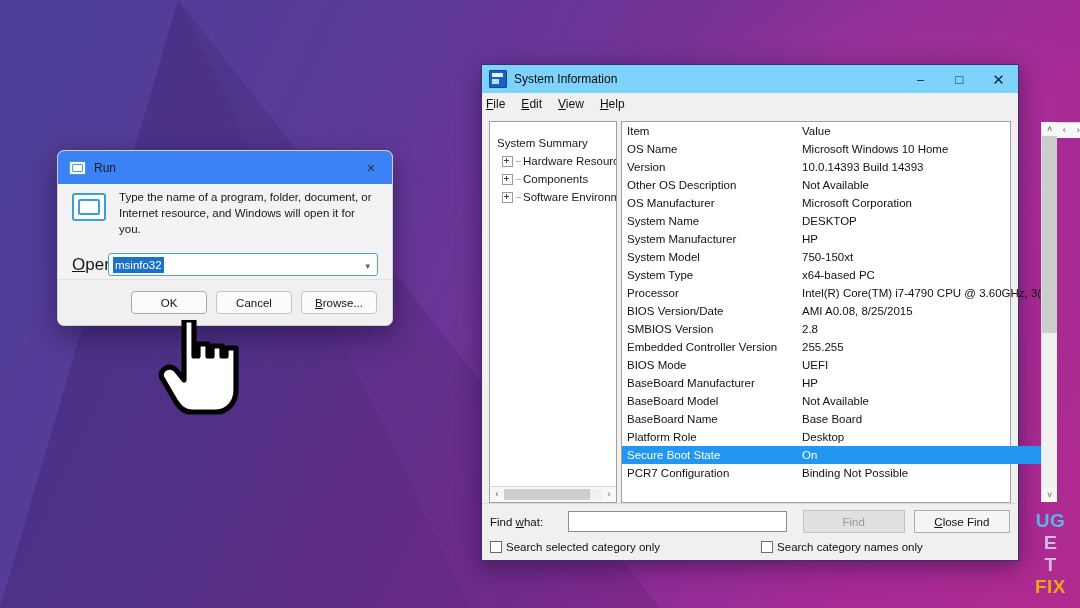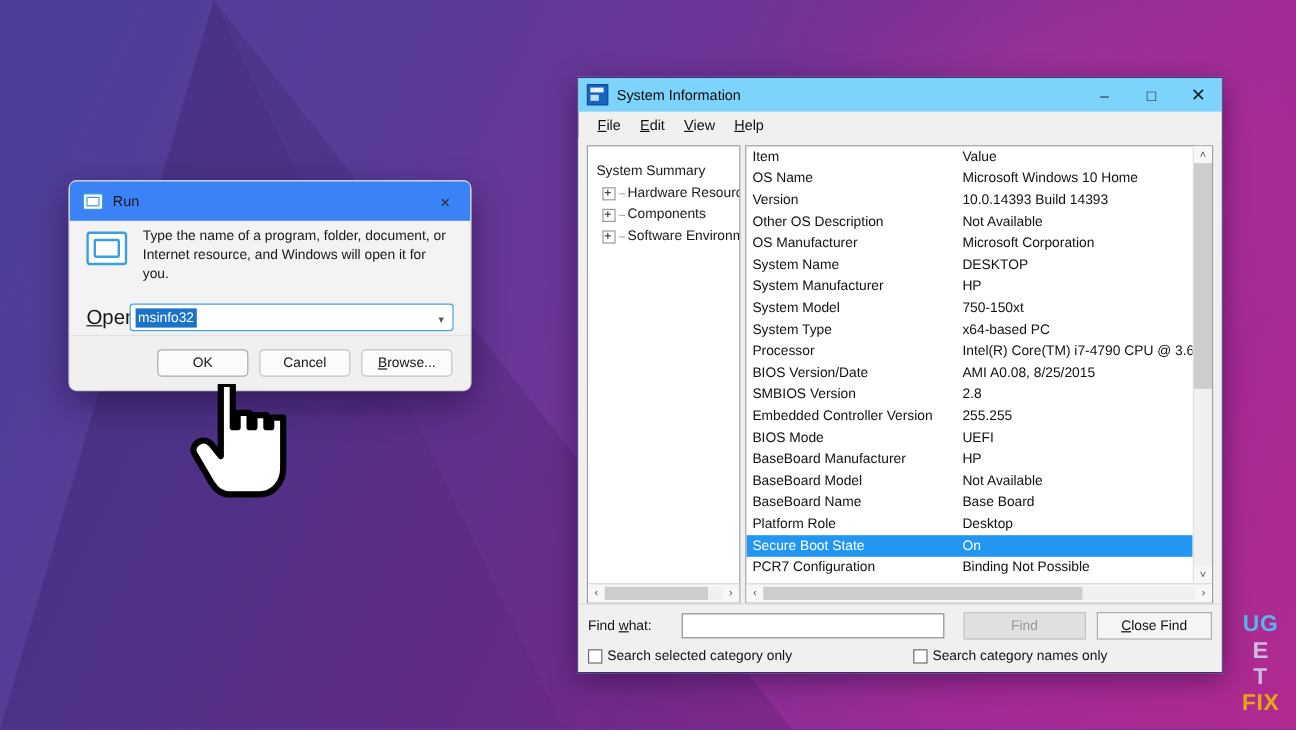--- a/index.html
+++ b/index.html
@@ -65,21 +65,21 @@
   }
   #si-title{font-size:12px;color:#0a0a0a;}
   .si-wbtns{position:absolute;right:0;top:0;height:28px;display:flex;}
   .si-wbtn{
     width:39px;height:28px;display:flex;align-items:center;justify-content:center;
     color:#0f2433;font-size:13px;line-height:1;
   }
   .si-wbtn.close{font-size:15px;}
   #si-menubar{
     height:22px;background:#f0f0f0;display:flex;align-items:center;
-    padding-left:4px;border-bottom:7px solid #4d7c0f;margin-left:12px;
+    padding-left:4px;border-bottom:7px solid #4d7c0f;
   }
   .si-menu{font-size:12px;color:#111;margin-right:16px;}
   .si-menu u{text-decoration:underline;}
   #si-body{
     position:absolute;left:0;top:50px;right:0;bottom:57px;
     background:#f0f0f0;padding:6px 7px 0 7px;box-sizing:border-box;
     display:flex;gap:4px;
   }
   
   #si-tree-wrap{
@@ -100,21 +100,21 @@
   
   .hscroll{
     height:15px;flex:none;background:#f7f7f7;border-top:1px solid #d6d6d6;
     display:flex;align-items:center;
   }
   .hs-arrow{width:14px;text-align:center;font-size:9px;color:#505050;line-height:1;}
   .hs-track{flex:1;height:11px;background:#f0f0f0;position:relative;}
   .hs-thumb{position:absolute;top:0;left:0;height:11px;background:#cdcdcd;}
   
   #si-list-wrap{
-    flex:1;display:flex;flex-direction:column;
+    flex:1;display:flex;flex-direction:row;
     border:1px solid #a0a0a0;background:#fff;box-sizing:border-box;min-width:0;
   }
   #si-list-inner{flex:1;display:flex;min-height:0;}
   #si-rows{flex:1;overflow:hidden;min-width:0;}
   .lrow{height:18px;line-height:18px;display:flex;font-size:11.5px;color:#111;white-space:nowrap;}
   .lrow.header{color:#111;}
   .lrow.sel{background:#2196f3;color:#fff;}
   .lcell-item{width:176px;flex:none;padding-left:5px;box-sizing:border-box;overflow:hidden;}
   .lcell-val{flex:1;padding-left:4px;box-sizing:border-box;overflow:hidden;}
   

